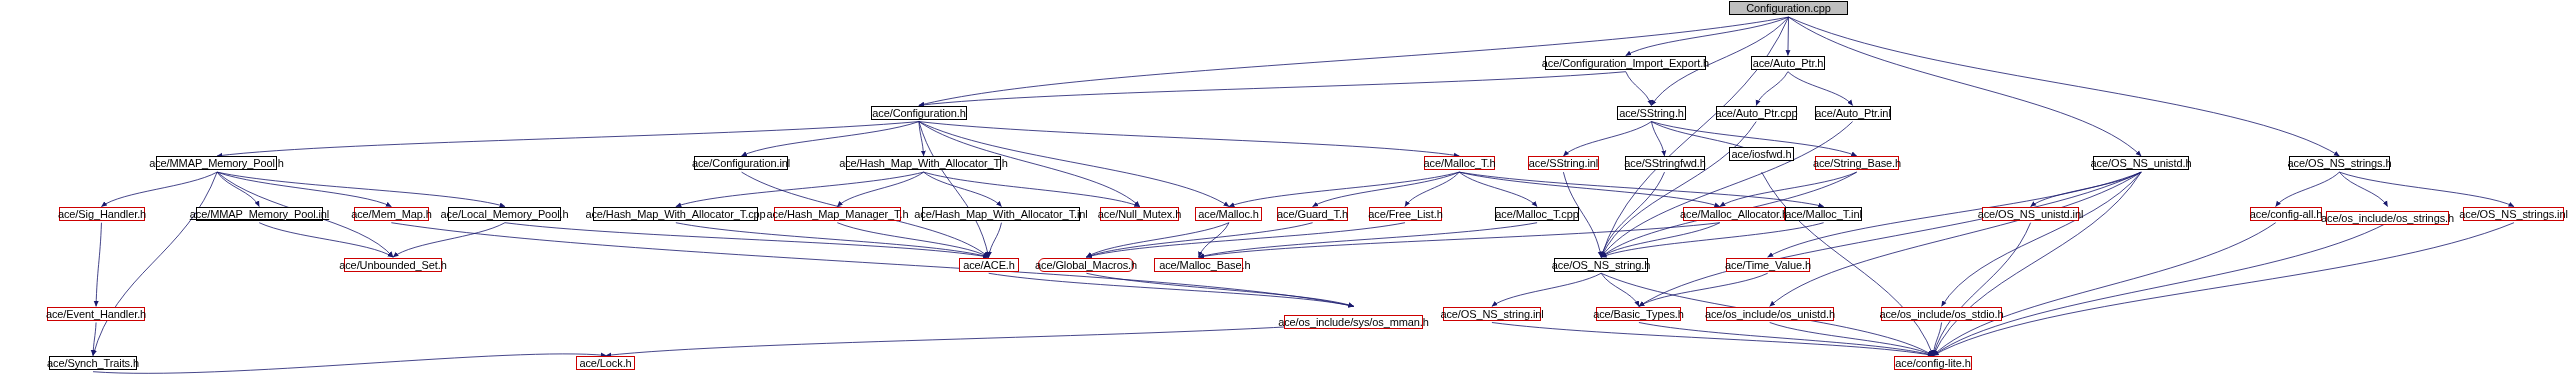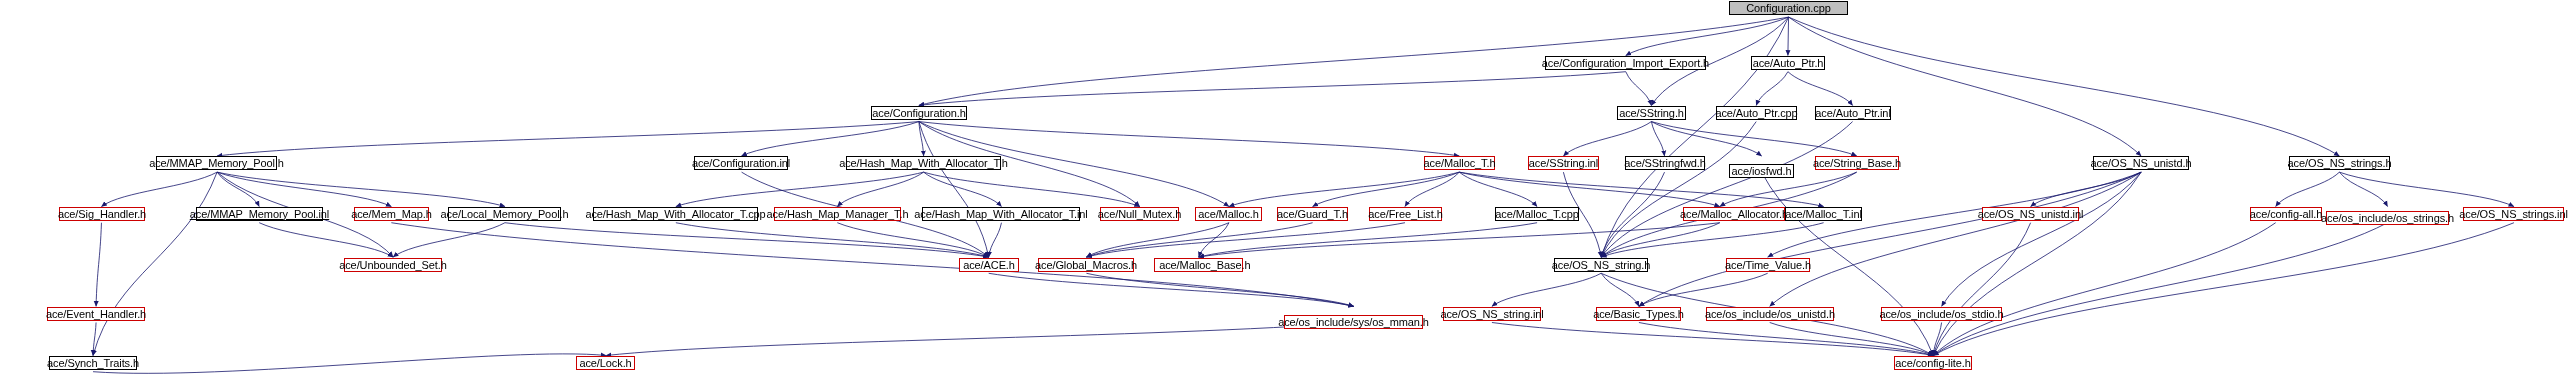--- a/index.html
+++ b/index.html
@@ -185,21 +185,21 @@
       </div>
       <div class="node red" style="left: 1424px; top: 156px; width: 71px;">
         <span class="node-label">ace/Malloc_T.h</span>
       </div>
       <div class="node red" style="left: 1528px; top: 156px; width: 71px;">
         <span class="node-label">ace/SString.inl</span>
       </div>
       <div class="node" style="left: 1625px; top: 156px; width: 80px;">
         <span class="node-label">ace/SStringfwd.h</span>
       </div>
-      <div class="node" style="left: 1729px; top: 164px; width: 65px;">
+      <div class="node" style="left: 1729px; top: 147px; width: 65px;">
         <span class="node-label">ace/iosfwd.h</span>
       </div>
       <div class="node red" style="left: 1815px; top: 156px; width: 84px;">
         <span class="node-label">ace/String_Base.h</span>
       </div>
       <div class="node" style="left: 2093px; top: 156px; width: 96px;">
         <span class="node-label">ace/OS_NS_unistd.h</span>
       </div>
       <div class="node" style="left: 2289px; top: 156px; width: 101px;">
         <span class="node-label">ace/OS_NS_strings.h</span>
@@ -257,21 +257,21 @@
       </div>
       <div class="node red" style="left: 2463px; top: 207px; width: 101px;">
         <span class="node-label">ace/OS_NS_strings.inl</span>
       </div>
       <div class="node red" style="left: 344px; top: 258px; width: 98px;">
         <span class="node-label">ace/Unbounded_Set.h</span>
       </div>
       <div class="node red" style="left: 959px; top: 258px; width: 60px;">
         <span class="node-label">ace/ACE.h</span>
       </div>
-      <div class="node red" style="left: 1038px; top: 258px; width: 96px;">
+      <div class="node red" style="left: 1038px; top: 258px; width: 96px; border-radius: 6px;">
         <span class="node-label">ace/Global_Macros.h</span>
       </div>
       <div class="node red" style="left: 1154px; top: 258px; width: 89px; padding-left: 16px;">
         <span class="node-label">ace/Malloc_Base.h</span>
       </div>
       <div class="node" style="left: 1554px; top: 258px; width: 94px;">
         <span class="node-label">ace/OS_NS_string.h</span>
       </div>
       <div class="node red" style="left: 1726px; top: 258px; width: 84px;">
         <span class="node-label">ace/Time_Value.h</span>

